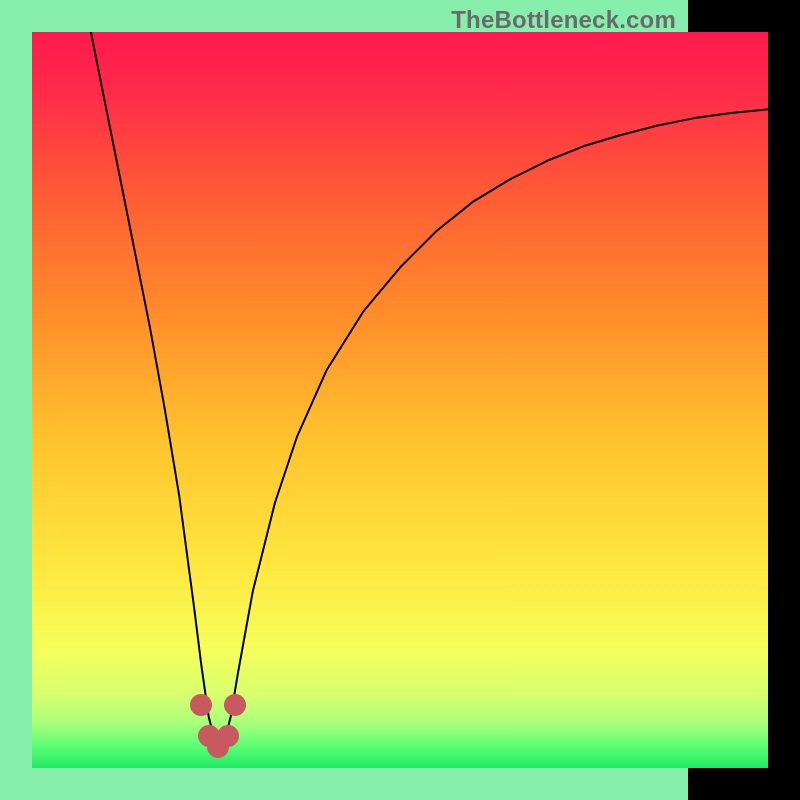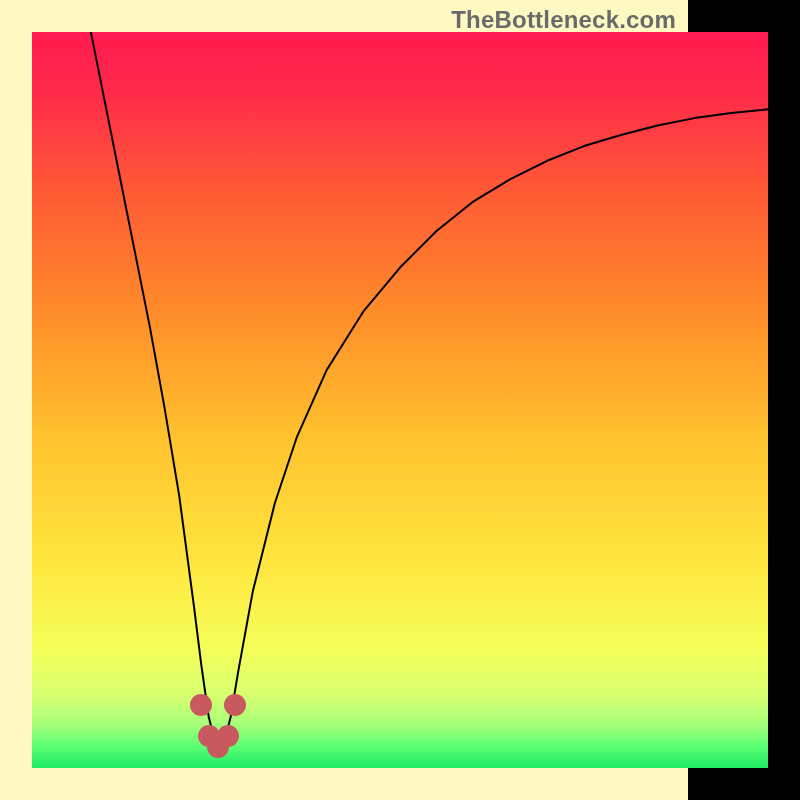--- a/index.html
+++ b/index.html
@@ -9,21 +9,21 @@
     height: 800px;
     background: #000;
     overflow: hidden;
   }
   .frame {
     position: absolute;
     left: 0;
     top: 0;
     width: 688px;
     height: 800px;
-    background: #fef9c3;
+    background: #86efac;
   }
   .plot {
     position: absolute;
     left: 32px;
     top: 32px;
     width: 736px;
     height: 736px;
     overflow: hidden;
   }
   .watermark {

